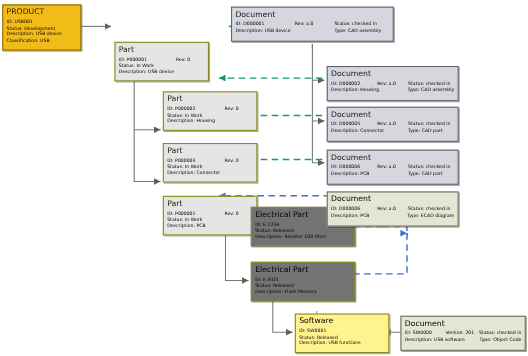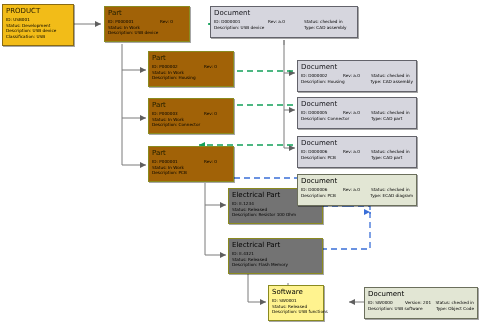--- a/index.html
+++ b/index.html
@@ -7,21 +7,21 @@
        font-family:"DejaVu Sans","Liberation Sans",sans-serif;}
   #canvas{position:absolute;left:0;top:0;width:480px;height:324px;}
   svg.wires{position:absolute;left:0;top:0;width:480px;height:324px;}
   .node{position:absolute;box-sizing:border-box;border:1px solid #6b6b2e;
         box-shadow:1px 1px 0 rgba(0,0,0,.35);}
   .node .ttl{font-size:7px;padding:2px 3px 1px 3px;line-height:8px;}
   .node .body{padding:1px 3px 2px 3px;}
   .node .row{font-size:4.2px;line-height:5.6px;white-space:nowrap;
              display:flex;}
   .node .row span{display:inline-block;}
-  .yellow{background:#a16207;border-color:#8a8a1f;}
+  .yellow{background:#e5e5e5;border-color:#8a8a1f;margin-top:32px;}
   .yellow .ttl{color:#1d1d00;}
   .yellow2{background:#737373;border-color:#8a8a1f;}
   .gold{background:#f2bc18;border-color:#8a6b12;}
   .gold .ttl{color:#231a00;}
   .lyellow{background:#fff38f;border-color:#8a8a1f;}
   .doc{background:#d6d6de;border:1px solid #63636b;}
   .doc .ttl{color:#15151a;}
   .docg{background:#e2e6d4;border:1px solid #6b6f5c;}
 </style>
 </head>
@@ -156,21 +156,21 @@
 
   <div class="node yellow2" style="left:228px;top:238px;width:95px;height:36px;">
     <div class="ttl">Electrical Part</div>
     <div class="body">
       <div class="row">ID: E.4321</div>
       <div class="row">Status: Released</div>
       <div class="row">Description: Flash Memory</div>
     </div>
   </div>
 
-  <div class="node lyellow" style="left:268px;top:285px;width:56px;height:36px;">
+  <div class="node lyellow" style="left:268px;top:285px;width:86px;height:36px;">
     <div class="ttl">Software</div>
     <div class="body">
       <div class="row">ID: SW0001</div>
       <div class="row">Status: Released</div>
       <div class="row">Description: USB functions</div>
     </div>
   </div>
 
   <div class="node doc" style="left:210px;top:6px;width:148px;height:32px;">
     <div class="ttl">Document</div>

